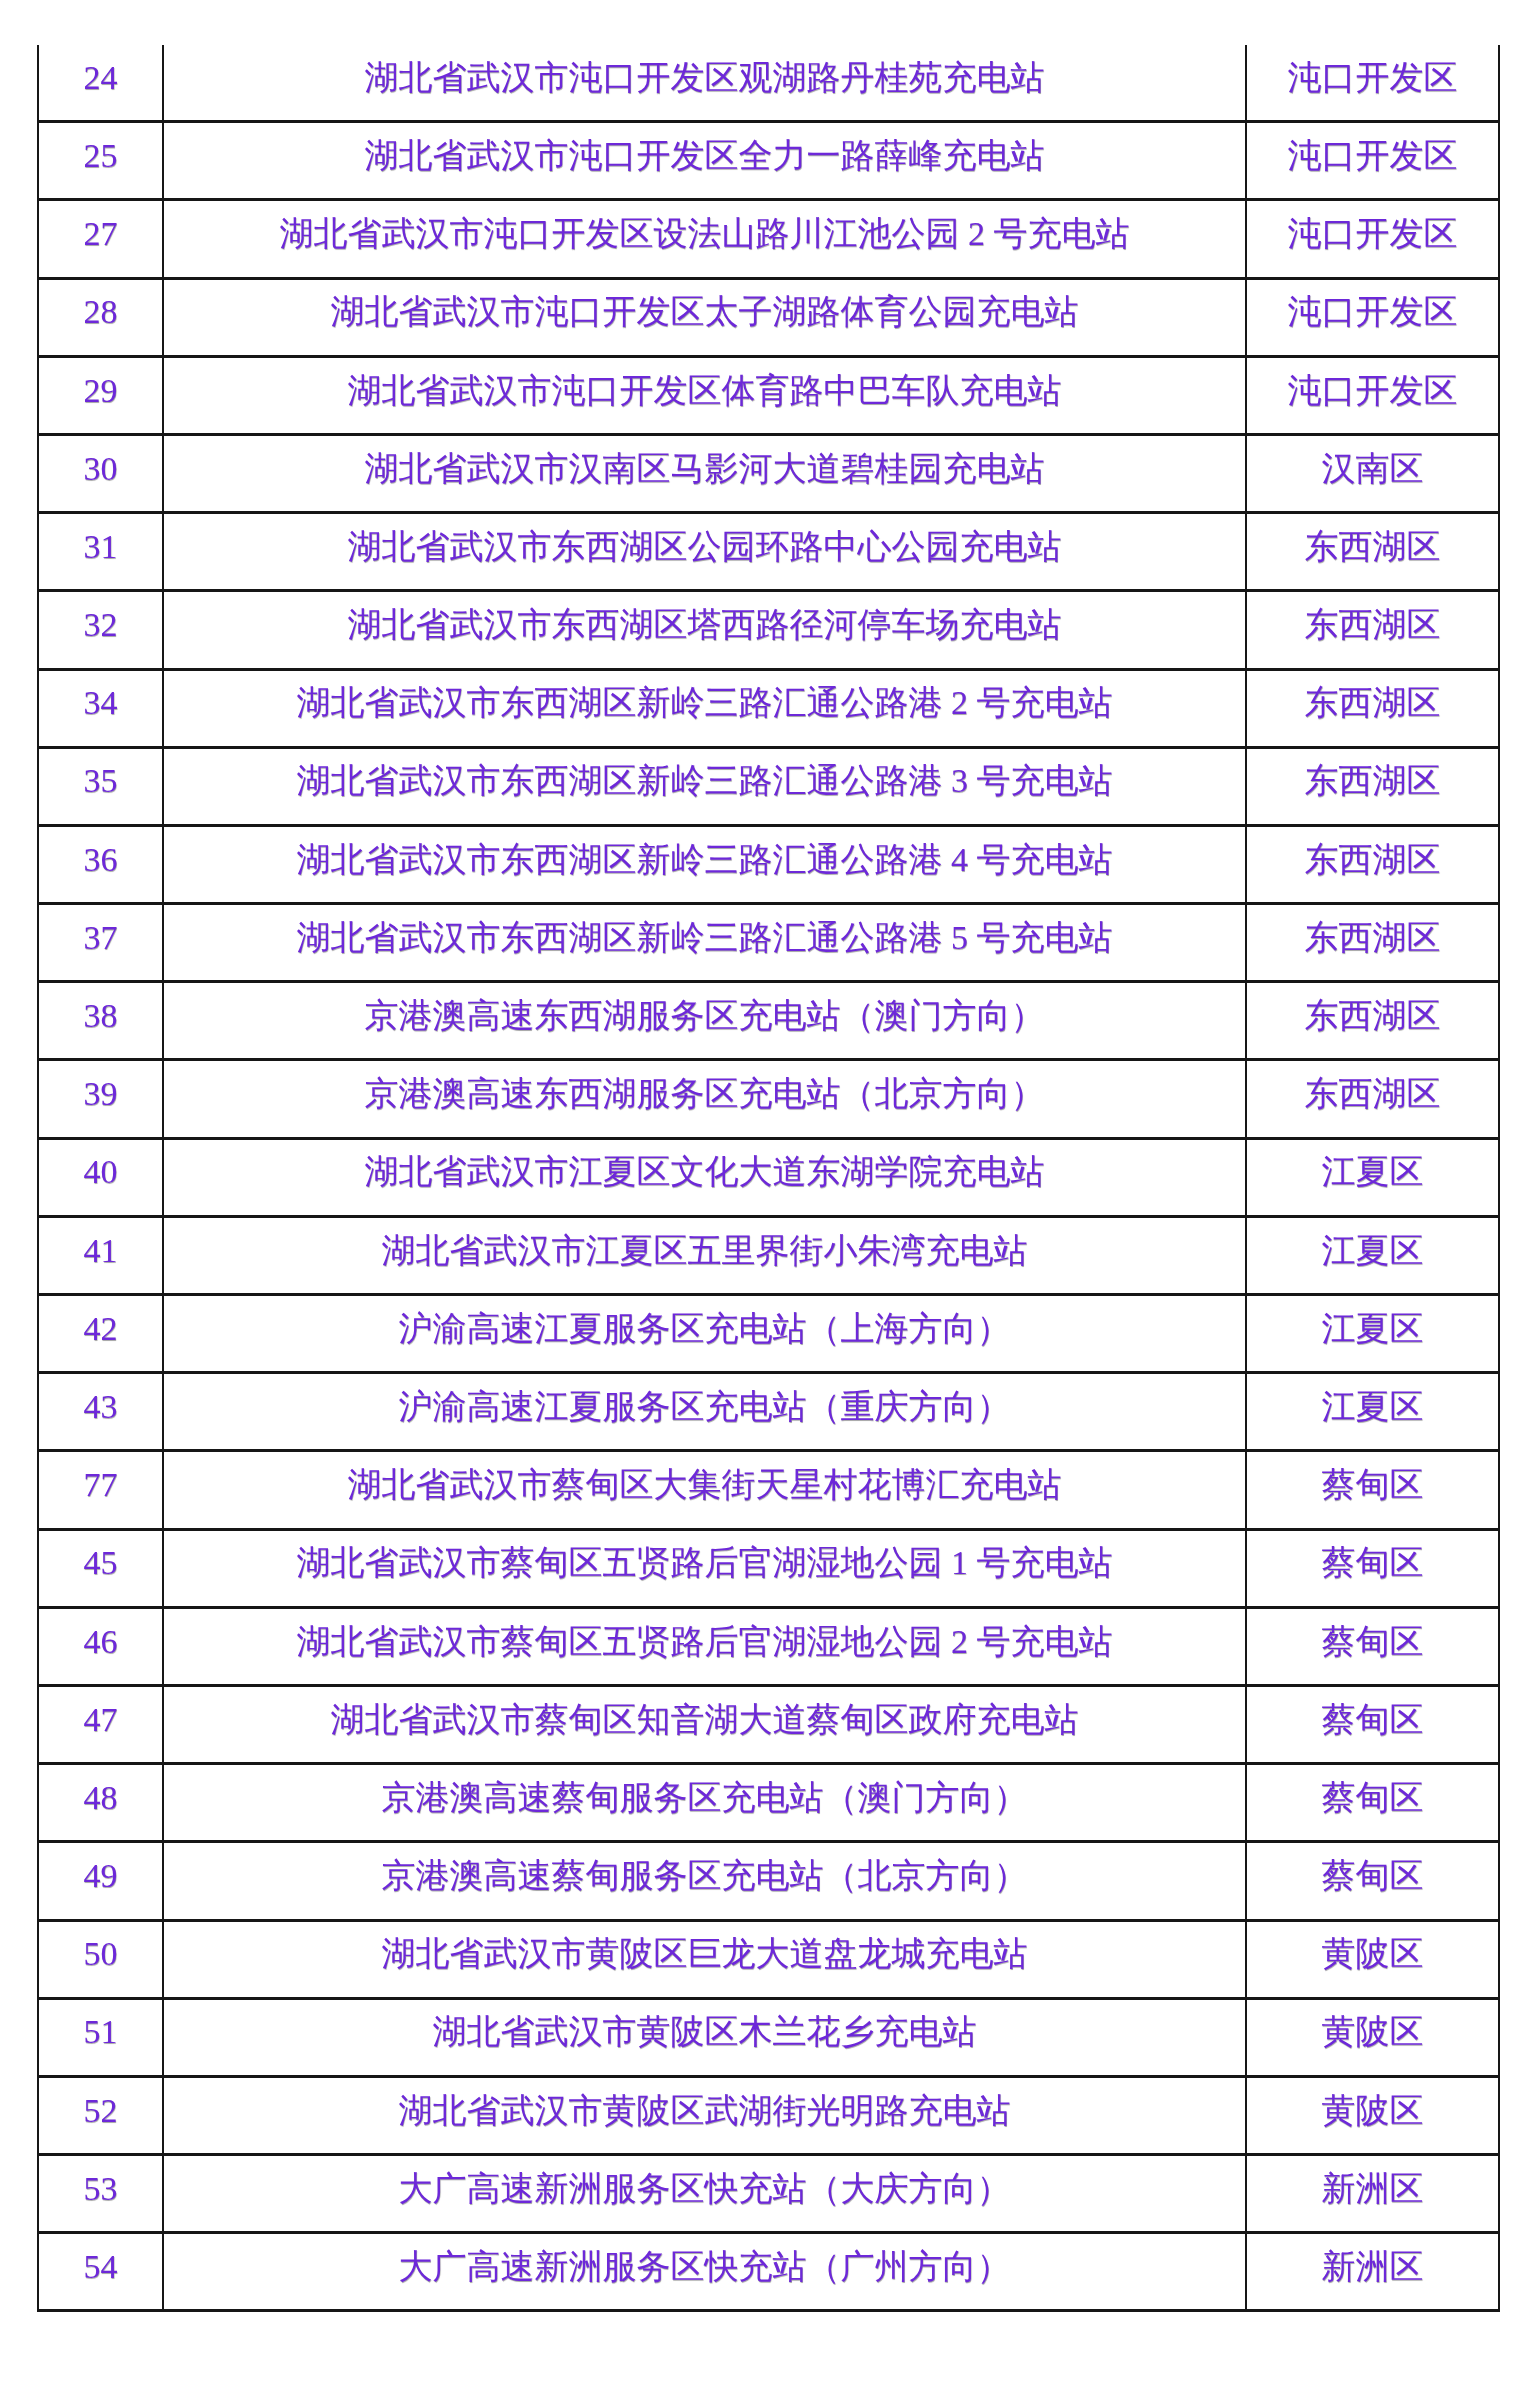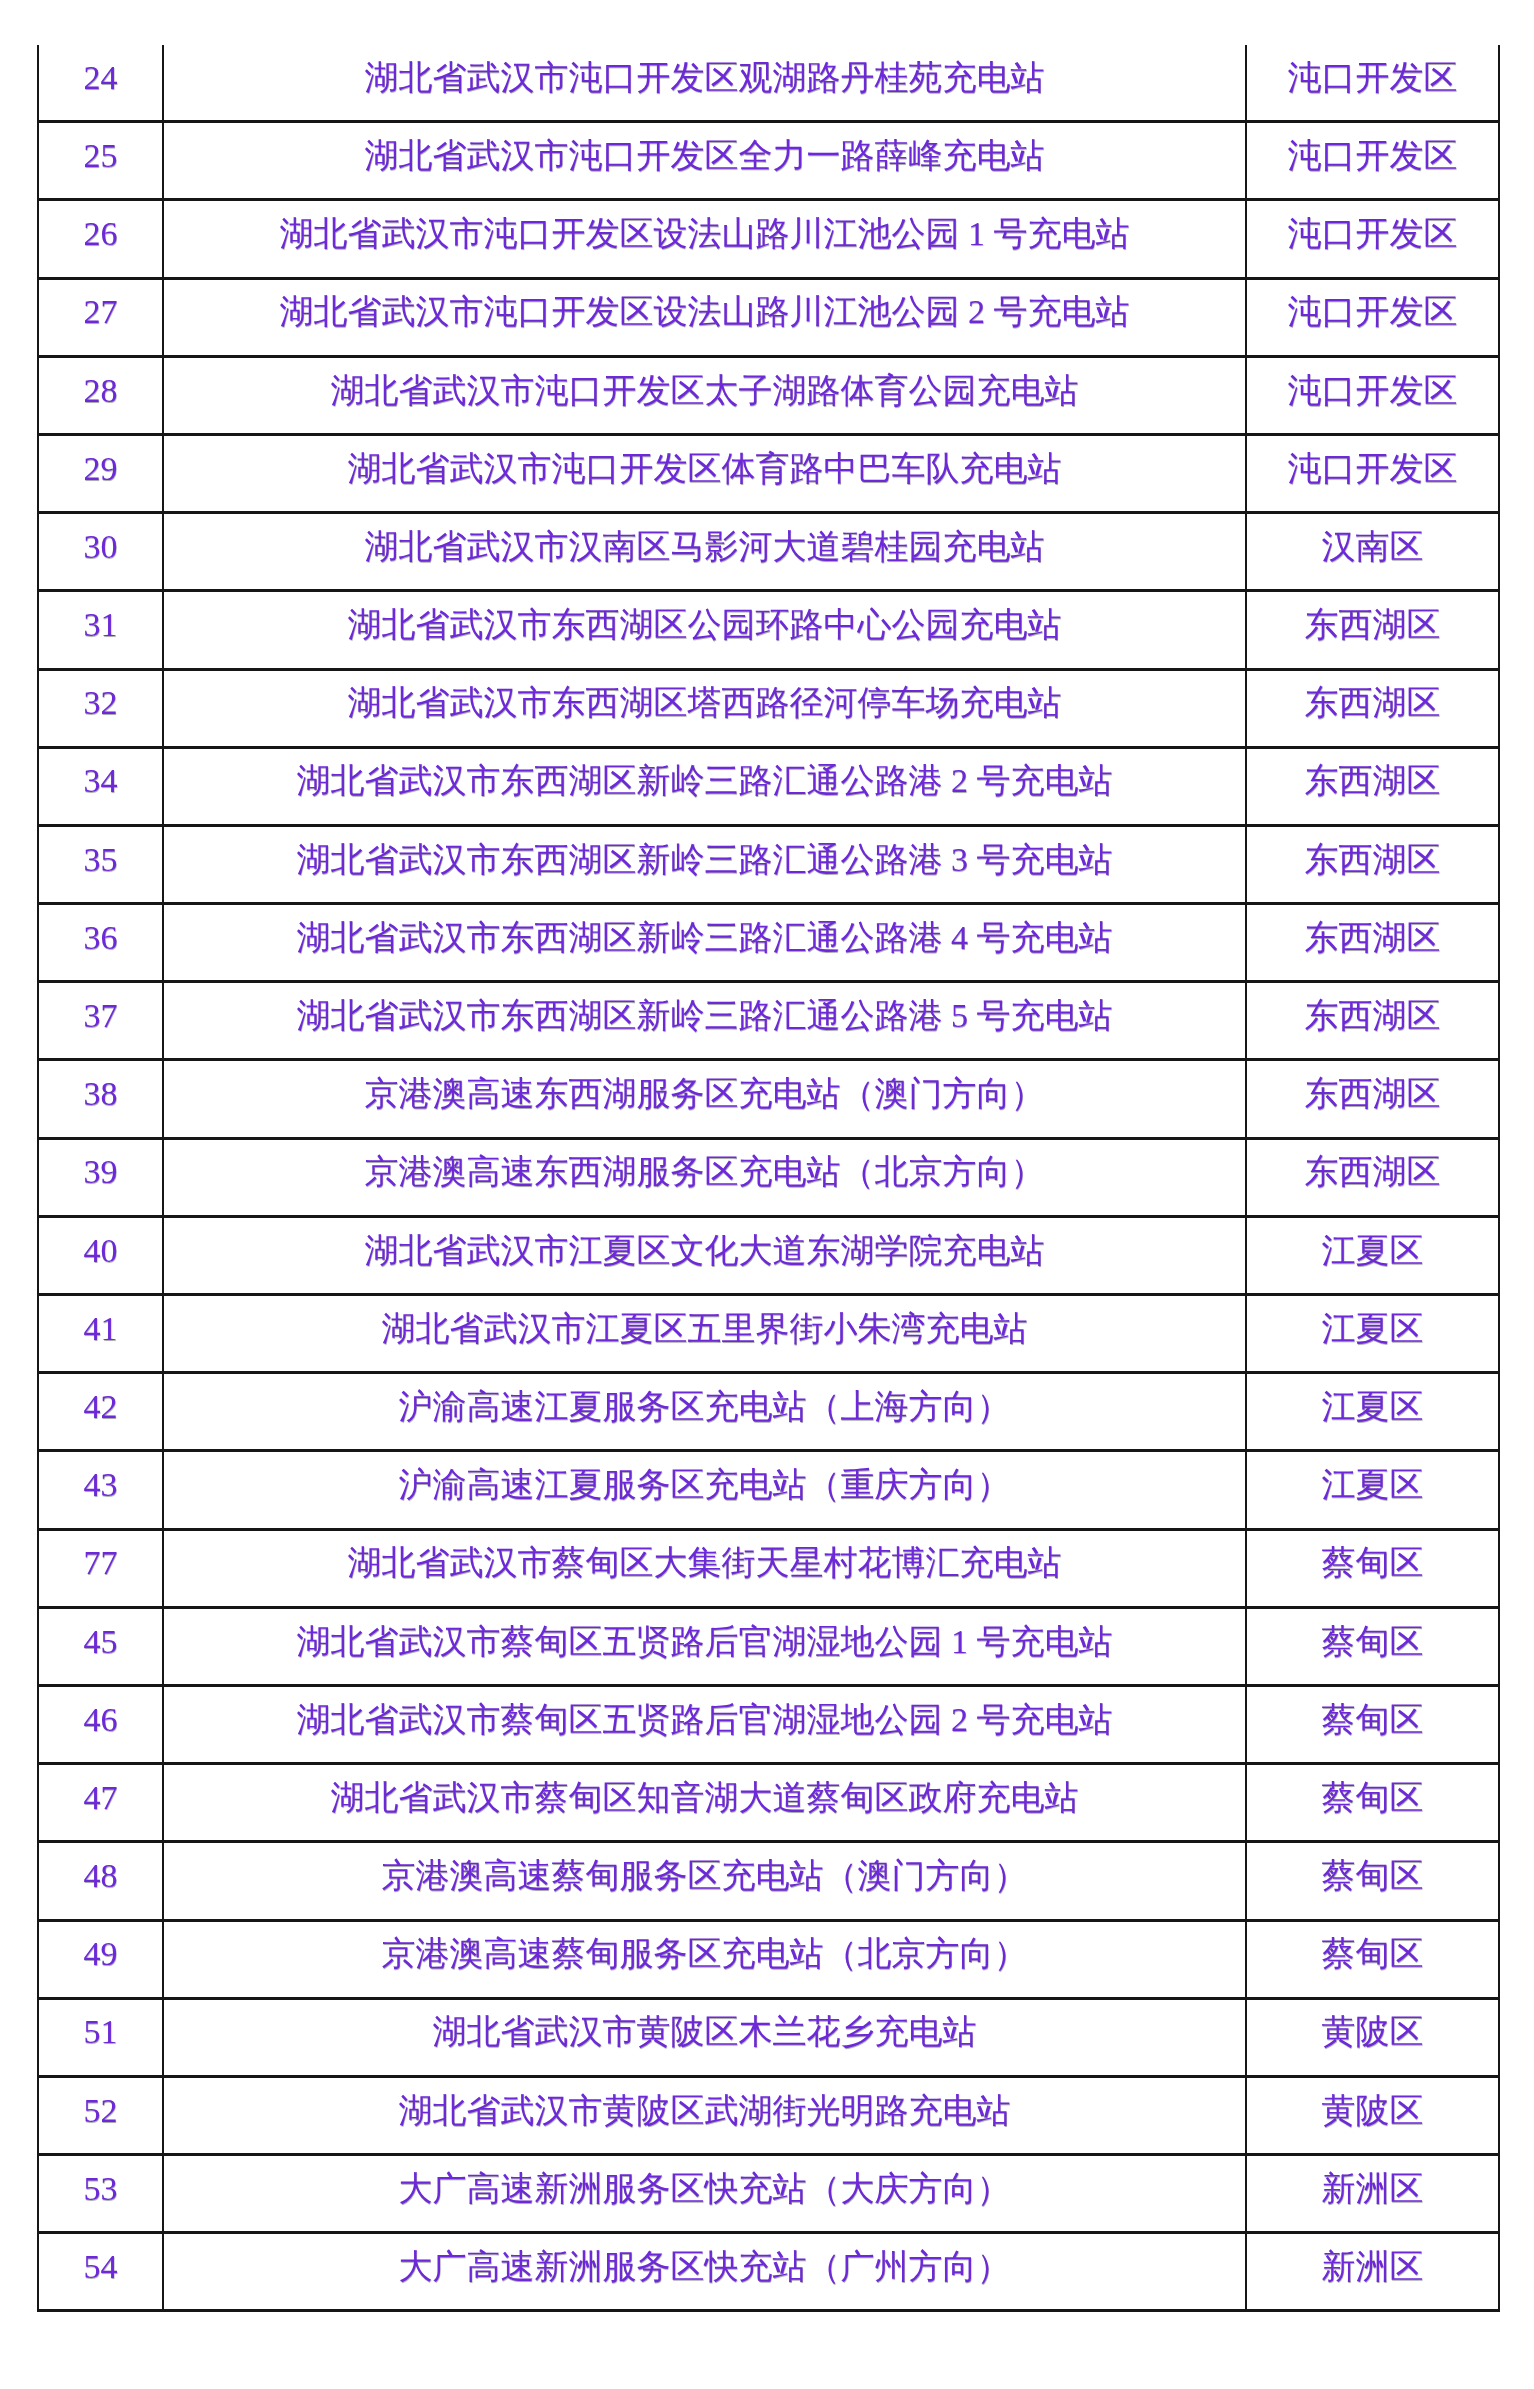--- a/index.html
+++ b/index.html
@@ -61,25 +61,20 @@
           <td class="num-cell">24</td>
           <td class="name-cell">湖北省武汉市沌口开发区观湖路丹桂苑充电站</td>
           <td class="district-cell">沌口开发区</td>
         </tr>
         <tr>
           <td class="num-cell">25</td>
           <td class="name-cell">湖北省武汉市沌口开发区全力一路薛峰充电站</td>
           <td class="district-cell">沌口开发区</td>
         </tr>
         <tr>
-          <td class="num-cell">26</td>
-          <td class="name-cell">湖北省武汉市沌口开发区设法山路川江池公园 1 号充电站</td>
-          <td class="district-cell">沌口开发区</td>
-        </tr>
-        <tr>
           <td class="num-cell">27</td>
           <td class="name-cell">湖北省武汉市沌口开发区设法山路川江池公园 2 号充电站</td>
           <td class="district-cell">沌口开发区</td>
         </tr>
         <tr>
           <td class="num-cell">28</td>
           <td class="name-cell">湖北省武汉市沌口开发区太子湖路体育公园充电站</td>
           <td class="district-cell">沌口开发区</td>
         </tr>
         <tr>
@@ -174,20 +169,25 @@
         </tr>
         <tr>
           <td class="num-cell">48</td>
           <td class="name-cell">京港澳高速蔡甸服务区充电站（澳门方向）</td>
           <td class="district-cell">蔡甸区</td>
         </tr>
         <tr>
           <td class="num-cell">49</td>
           <td class="name-cell">京港澳高速蔡甸服务区充电站（北京方向）</td>
           <td class="district-cell">蔡甸区</td>
+        </tr>
+        <tr>
+          <td class="num-cell">50</td>
+          <td class="name-cell">湖北省武汉市黄陂区巨龙大道盘龙城充电站</td>
+          <td class="district-cell">黄陂区</td>
         </tr>
         <tr>
           <td class="num-cell">51</td>
           <td class="name-cell">湖北省武汉市黄陂区木兰花乡充电站</td>
           <td class="district-cell">黄陂区</td>
         </tr>
         <tr>
           <td class="num-cell">52</td>
           <td class="name-cell">湖北省武汉市黄陂区武湖街光明路充电站</td>
           <td class="district-cell">黄陂区</td>

